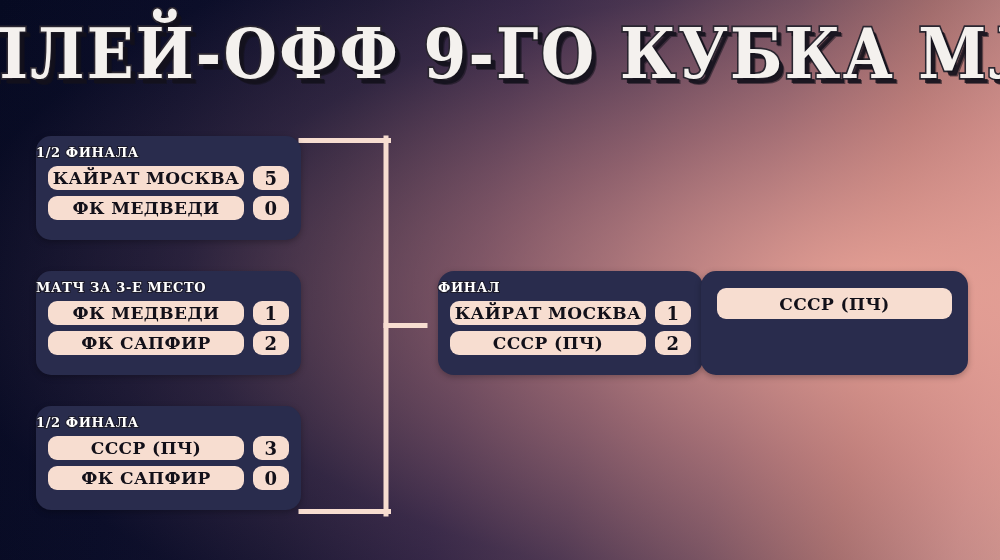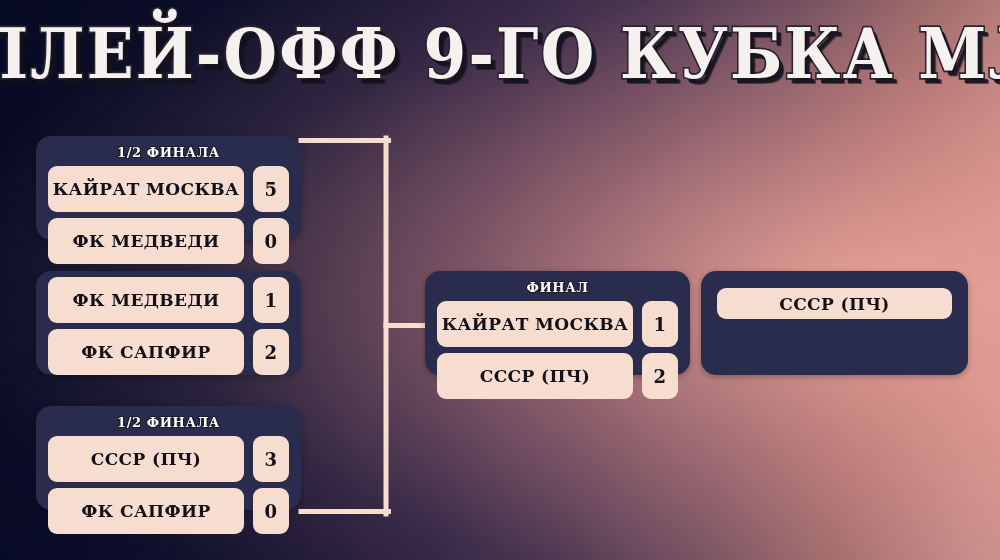--- a/index.html
+++ b/index.html
@@ -65,34 +65,33 @@
     box-sizing: border-box;
     box-shadow: 0 2px 6px rgba(0,0,0,0.28);
   }
   .card-header {
     font-family: "DejaVu Serif", serif;
     font-weight: bold;
     font-size: 13px;
     line-height: 15px;
     letter-spacing: 0.6px;
     color: #ffffff;
-    text-align: center;
     -webkit-text-stroke: 2.2px #1d1c2c;
     paint-order: stroke fill;
     white-space: nowrap;
     user-select: none;
   }
   .row {
     display: flex;
     align-items: center;
   }
   .pill {
     background: #f7ddd0;
     border-radius: 9px;
-    height: 46px;
+    height: 24px;
     display: flex;
     align-items: center;
     justify-content: center;
     font-family: "DejaVu Serif", serif;
     font-weight: bold;
     font-size: 17px;
     letter-spacing: 0.4px;
     color: #121019;
     box-sizing: border-box;
     white-space: nowrap;
@@ -106,21 +105,21 @@
     width: 36px;
     flex: 0 0 36px;
     margin-left: 9px;
     font-size: 18px;
   }
 
   
   #card-sf1   { left: 36px;  top: 136px; width: 265px; height: 104px; }
   #card-third { left: 36px;  top: 271px; width: 265px; height: 104px; }
   #card-sf2   { left: 36px;  top: 406px; width: 265px; height: 104px; }
-  #card-final { left: 425px; top: 271px; width: 265px; height: 104px; }
+  #card-final { left: 438px; top: 271px; width: 265px; height: 104px; border-radius: 16px; }
   #card-winner{ left: 701px; top: 271px; width: 267px; height: 104px; }
 
   .card .card-header { margin-top: 9px; }
   .card .row         { margin: 6px 12px 0 12px; }
   .card .row:last-child { margin-bottom: 0; }
 
   
   #card-winner .row { margin: 0 16px 0 16px; }
   #card-winner .row.first { margin-top: 17px; }
   #card-winner .row.second { margin-top: 11px; }
@@ -150,20 +149,21 @@
       <div class="pill team">КАЙРАТ МОСКВА</div>
       <div class="pill score">5</div>
     </div>
     <div class="row">
       <div class="pill team">ФК МЕДВЕДИ</div>
       <div class="pill score">0</div>
     </div>
   </div>
 
   <div class="card" id="card-third">
+    <div class="card-header">МАТЧ ЗА 3-Е МЕСТО</div>
     <div class="row">
       <div class="pill team">ФК МЕДВЕДИ</div>
       <div class="pill score">1</div>
     </div>
     <div class="row">
       <div class="pill team">ФК САПФИР</div>
       <div class="pill score">2</div>
     </div>
   </div>
 

